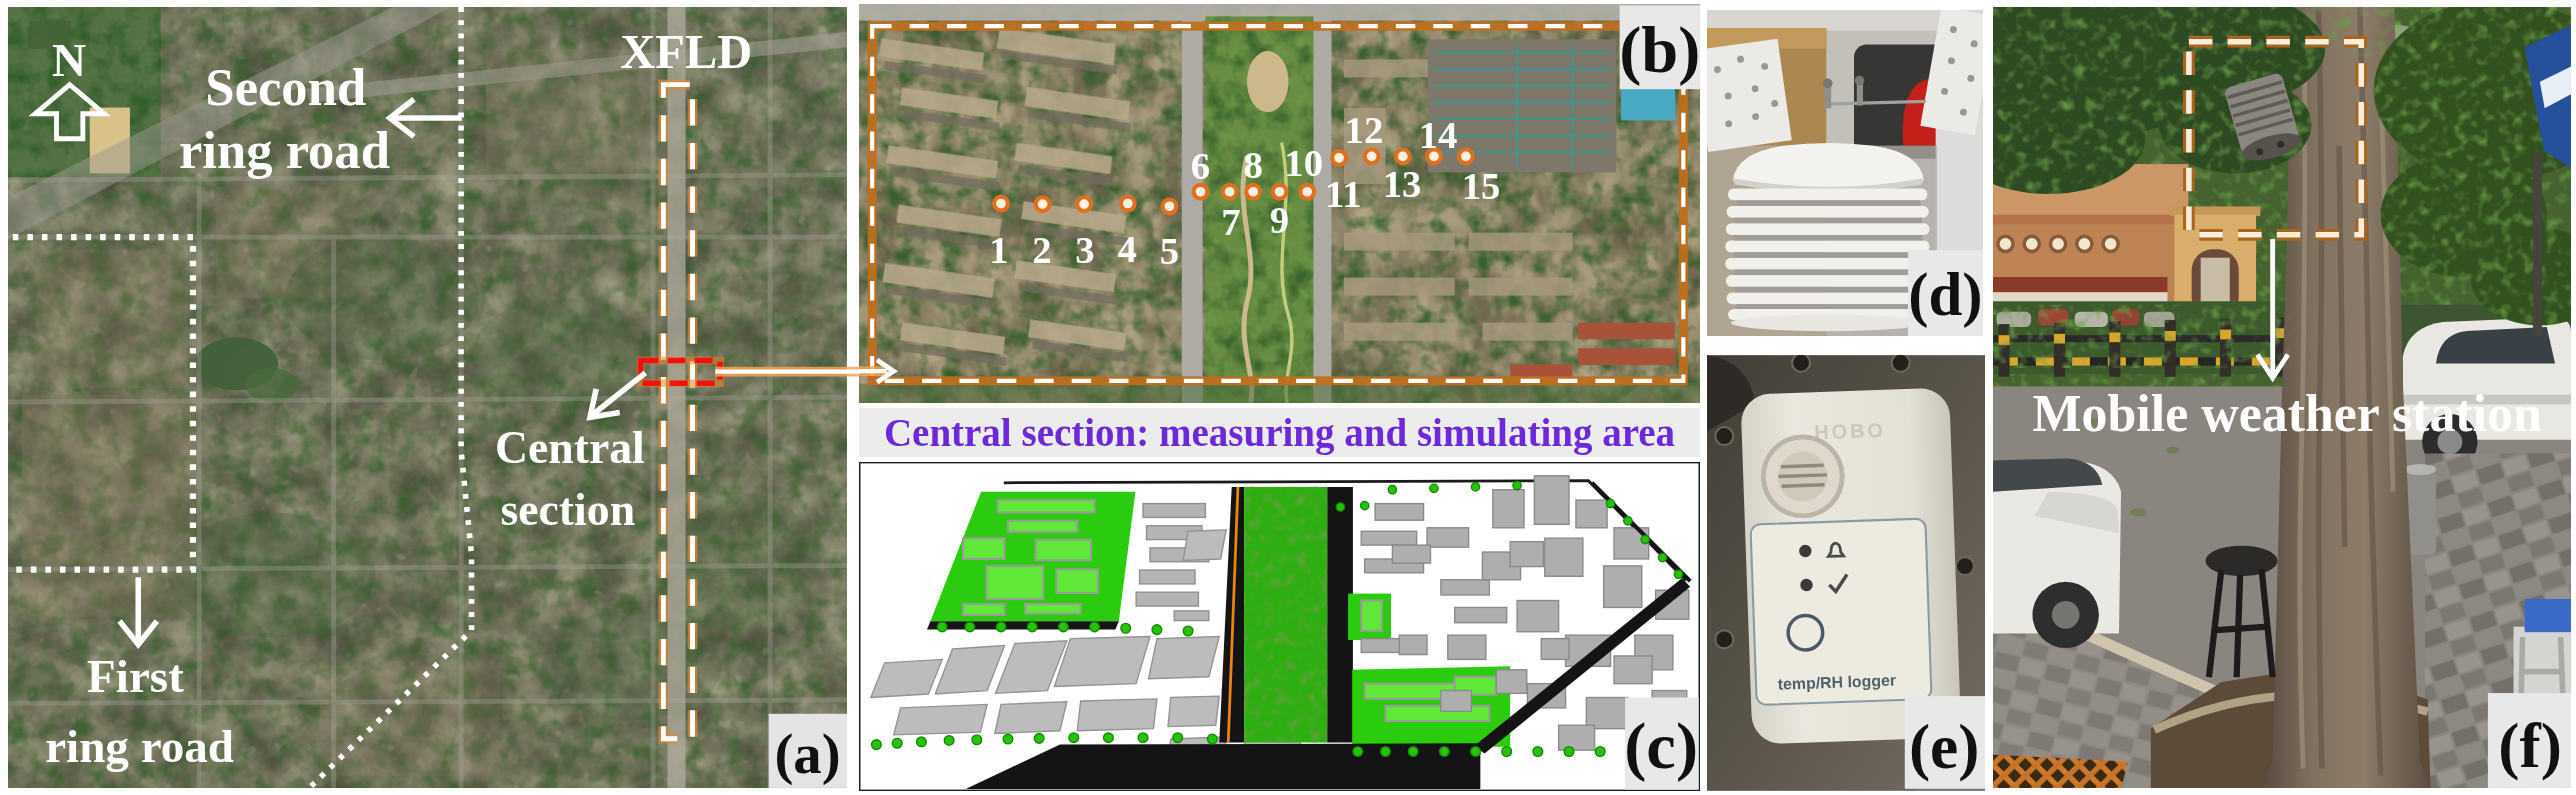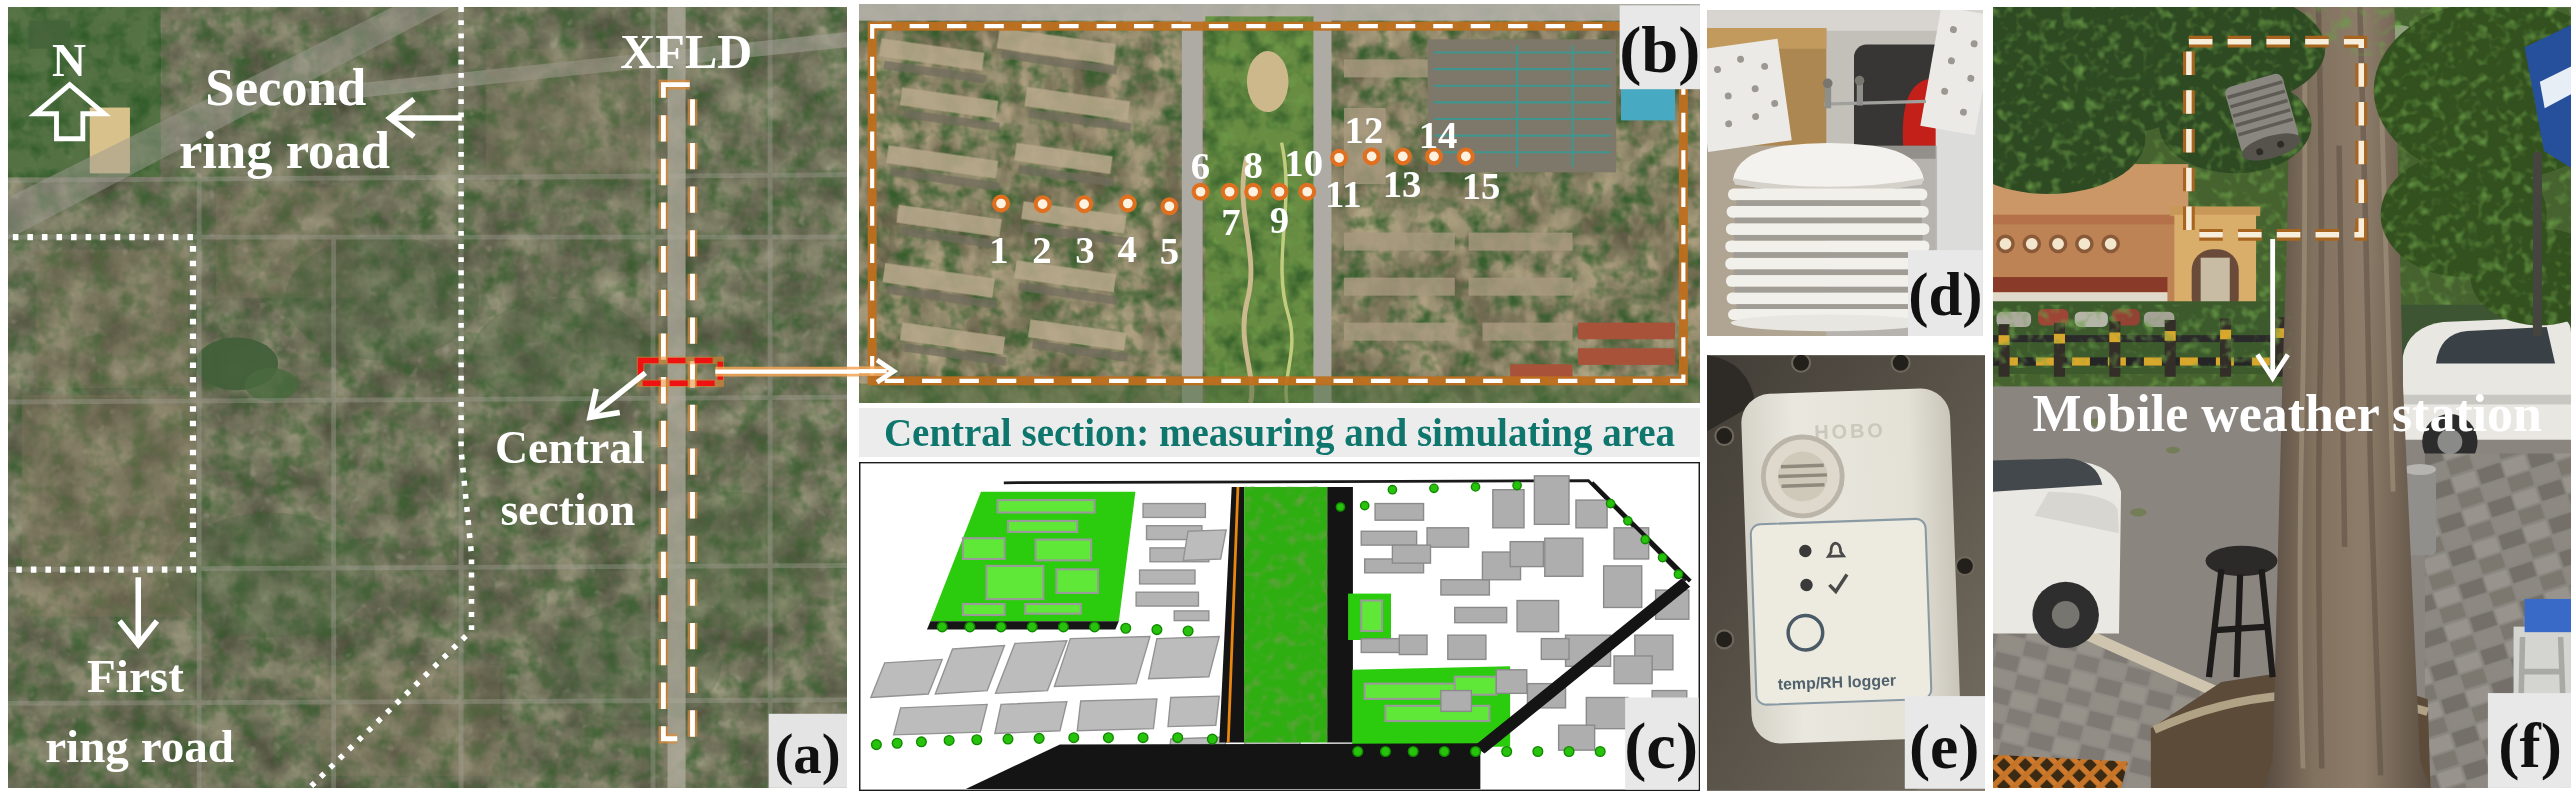--- a/index.html
+++ b/index.html
@@ -286,21 +286,21 @@
         <text x="836" y="208">14</text>
     <text x="898" y="282">15</text>
   </g>
 
   <rect x="1098" y="2" width="116" height="121" fill="#e8e8e8"></rect>
   <text x="1156" y="98" font-size="96" font-weight="bold" fill="#111111" text-anchor="middle">(b)</text>
 </svg>
 
 <div class="panel" style="left:859px;top:408px;width:841px;height:49px;background:#ececec;
      display:flex;align-items:center;justify-content:center;">
-  <span style="font-size:39px;font-weight:bold;color:#0f766e;white-space:nowrap;">Central section: measuring and simulating area</span>
+  <span style="font-size:39px;font-weight:bold;color:#6d28d9;white-space:nowrap;">Central section: measuring and simulating area</span>
 </div>
 
 <svg class="panel" style="left:859px;top:462px" width="841" height="329" viewBox="0 0 1214 475">
 
   <rect x="0" y="0" width="1214" height="475" fill="#ffffff" stroke="#1a1a1a" stroke-width="4"></rect>
 
   <path d="M 209 30 L 1053 27 L 1194 171" fill="none" stroke="#1a1a1a" stroke-width="4"></path>
 
   <polygon points="1053,27 1194,171 866,411 866,390 1160,170" fill="#141414" opacity="0.0"></polygon>
 

